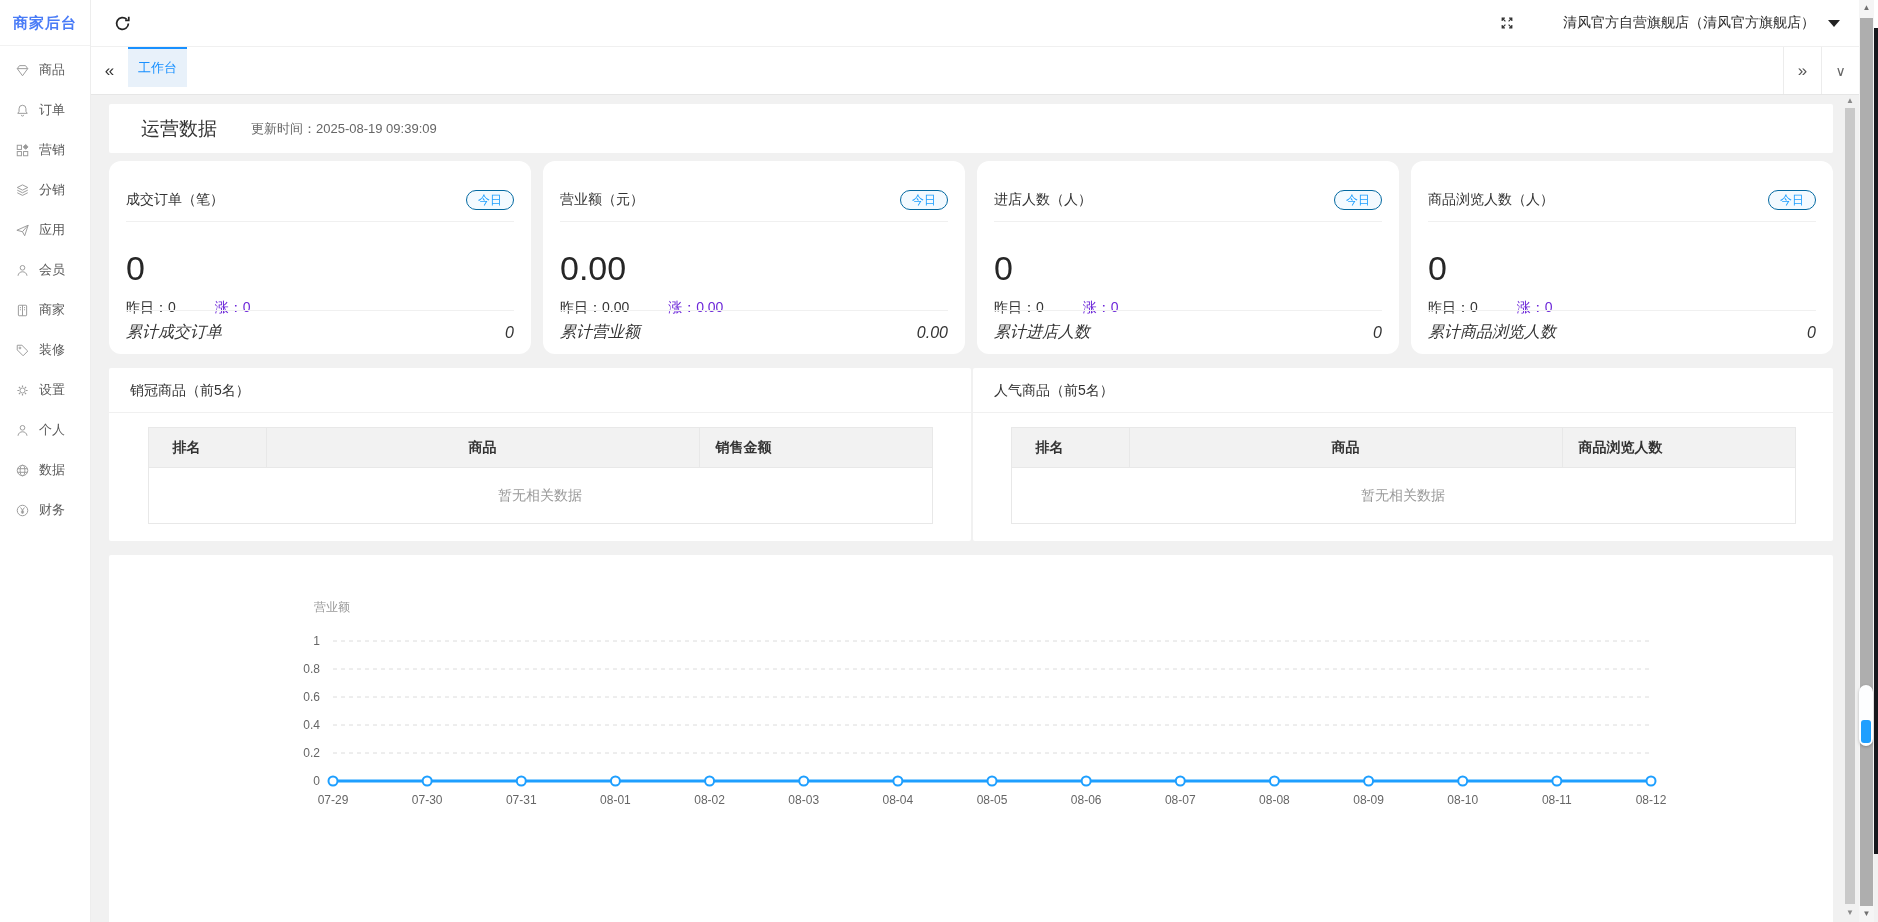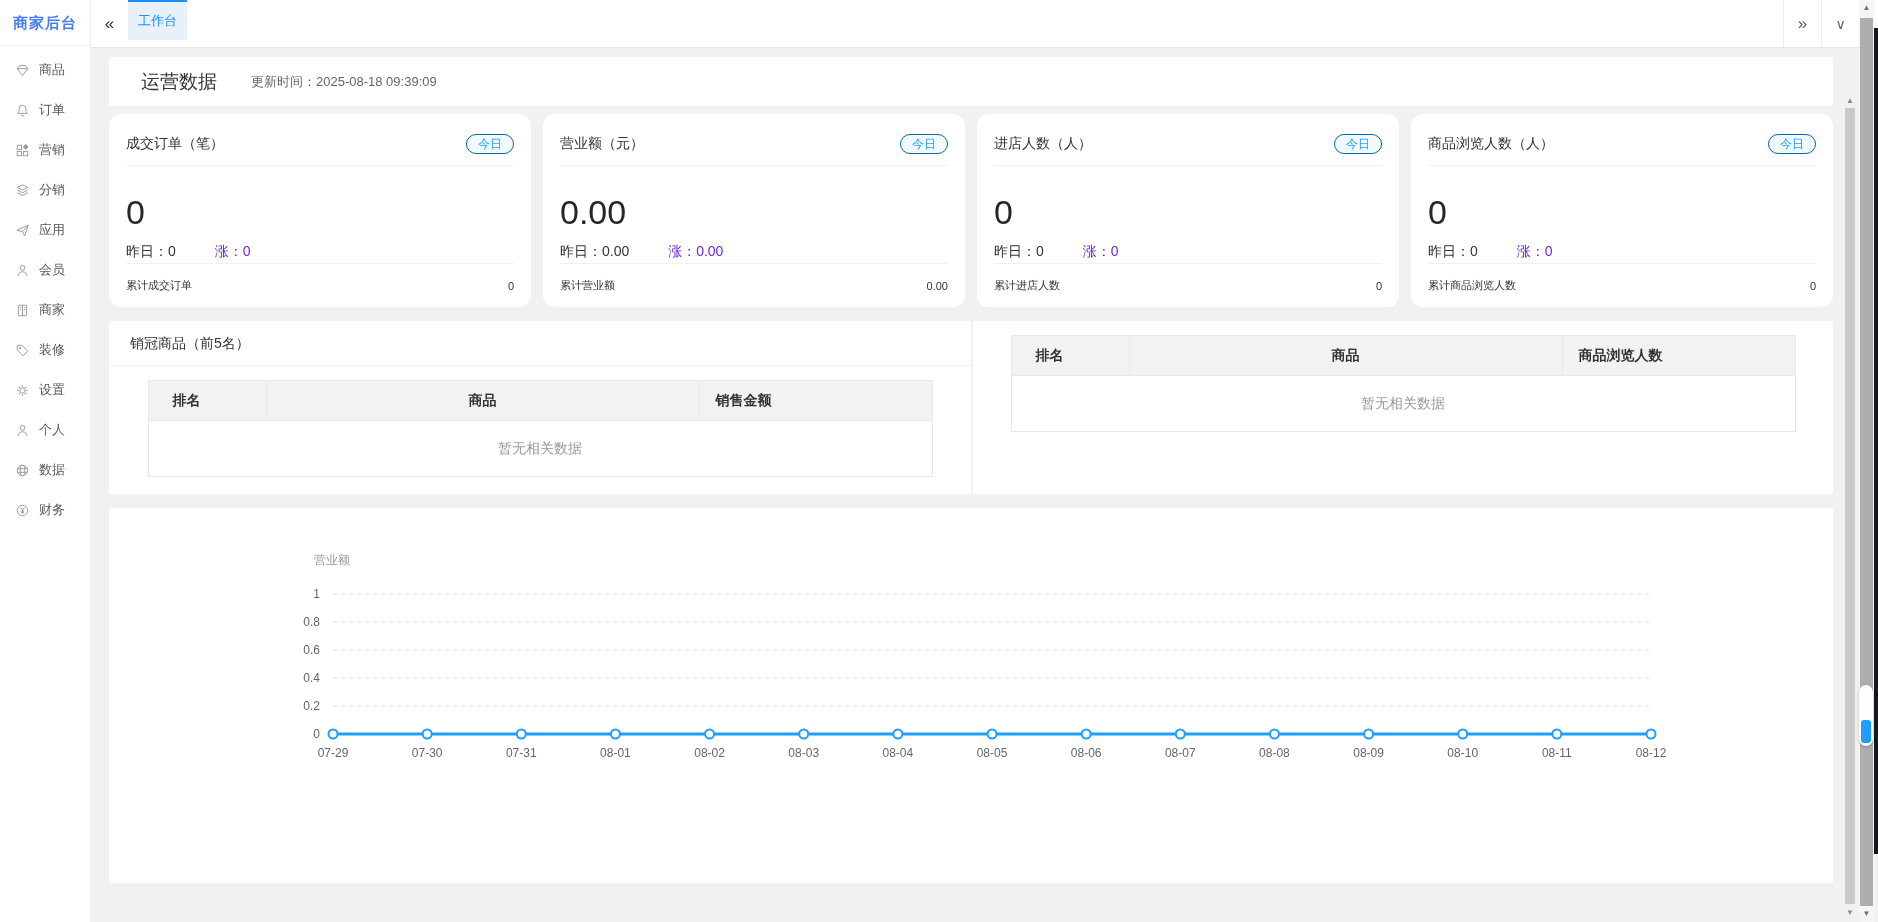--- a/index.html
+++ b/index.html
@@ -44,32 +44,32 @@
 
   
   .content { flex:1; background:#f1f1f1; padding:9px 45px 0 18px; overflow:hidden; }
   .panel { background:#fff; border-radius:2px; }
 
   .title-panel { height:49px; display:flex; align-items:center; padding:8px 32px; margin-bottom:8px; }
   .page-title { font-size:19px; color:#333; font-weight:400; }
   .update-time { margin-left:34px; font-size:13px; color:#666; }
 
   .stats-row { display:flex; gap:12px; margin-bottom:14px; }
-  .stat-card { flex:1; height:193px; background:#fff; border-radius:12px; padding:8px 17px; position:relative; }
+  .stat-card { flex:1; height:193px; background:#fff; border-radius:12px; padding:17px 17px; position:relative; }
   .card-head { padding-top:9px; height:25px; display:flex; align-items:center; justify-content:space-between;
     border-bottom:1px solid #f0f0f0; padding-bottom:9px; box-sizing:content-box; }
   .card-title { font-size:14px; color:#333; }
   .today-badge { font-size:12px; color:#1e9fff; border:1px solid #0369a1; background:#f3faff;
     border-radius:12px; padding:2px 11px; line-height:14px; cursor:pointer; }
   .big-value { margin-top:26px; font-size:34px; line-height:40px; color:#262626; }
   .yday-row { margin-top:11px; font-size:14px; color:#333; }
   .rise { color:#6d28d9; margin-left:35px; }
   .card-foot { position:absolute; left:17px; right:17px; bottom:0; height:44px;
     border-top:1px solid #f0f0f0; display:flex; align-items:center; justify-content:space-between;
-    font-size:11px; color:#333; }
+    font-size:16px; color:#333;font-style:italic; }
 
   .tables-row { display:flex; gap:2px; margin-bottom:14px; }
   .table-panel { background:#fff; border-radius:2px; height:173px; }
   .table-panel.left { width:862px; flex:none; }
   .table-panel.right { flex:1; }
   .tp-head { height:45px; line-height:45px; padding-left:21px; font-size:14px; color:#333;
     border-bottom:1px solid #f0f0f0; }
   .rank-table { width:784px; margin:14px auto 0; border-collapse:collapse; table-layout:fixed; }
   .rank-table th { height:40px; background:#f2f2f2; border:1px solid #e8e8e8;
     font-weight:700; font-size:14px; color:#333; }
@@ -194,37 +194,56 @@
             <circle cx="10" cy="10" r="7"></circle>
             <path d="M7.4 6l2.6 3.6L12.6 6M10 9.6v4.6M7.9 11h4.2M7.9 13h4.2"></path>
           </svg>
         <span class="nv-label">财务</span>
       </div>
     </nav>
   </aside>
 
   <div class="main">
 
+    <header class="topbar">
+      <span class="refresh-btn">
+        <svg width="19" height="19" viewBox="0 0 20 20">
+          <path d="M16.2 10a6.2 6.2 0 1 1-1.8-4.4" fill="none" stroke="#222" stroke-width="1.8"></path>
+          <path d="M16.6 2.9v3.8h-3.8" fill="none" stroke="#222" stroke-width="1.8"></path>
+        </svg>
+      </span>
+      <div class="tb-right">
+        <span class="fullscreen-btn">
+          <svg width="16" height="16" viewBox="0 0 20 20" fill="none" stroke="#333" stroke-width="1.5">
+            <path d="M8 8 4 4M4 7.4V4h3.4M12 8l4-4M12.6 4H16v3.4M12 12l4 4M16 12.6V16h-3.4M8 12l-4 4M4 12.6V16h3.4"></path>
+          </svg>
+        </span>
+        <div class="store-switcher">
+          <span class="store-name">清风官方自营旗舰店（清风官方旗舰店）</span>
+          <span class="caret-down"></span>
+        </div>
+      </div>
+    </header>
 
     <div class="tabbar">
       <span class="tab-collapse-left">«</span>
       <div class="tab-item active">
         <span>工作台</span>
       </div>
       <div class="tab-controls">
         <span class="tab-ctrl next">»</span>
         <span class="tab-ctrl more">∨</span>
       </div>
     </div>
 
     <div class="content">
 
       <section class="panel title-panel">
         <span class="page-title">运营数据</span>
-        <span class="update-time"><span>更新时间：</span><span>2025-08-18 09:39:09</span></span>
+        <span class="update-time"><span>更新时间：</span><span>2025-08-19 09:39:09</span></span>
       </section>
 
       <div class="stats-row">
 
         <div class="stat-card">
           <div class="card-head">
             <span class="card-title">成交订单（笔）</span>
             <span class="today-badge">今日</span>
           </div>
           <div class="big-value">0</div>
@@ -300,20 +319,21 @@
               </tr>
             </thead>
             <tbody>
               <tr>
                 <td class="empty" colspan="3">暂无相关数据</td>
               </tr>
             </tbody>
           </table>
         </section>
         <section class="table-panel right panel">
+          <div class="tp-head">人气商品（前5名）</div>
           <table class="rank-table">
             <thead>
               <tr>
                 <th class="c1">排名</th>
                 <th class="c2">商品</th>
                 <th class="c3">商品浏览人数</th>
               </tr>
             </thead>
             <tbody>
               <tr>

